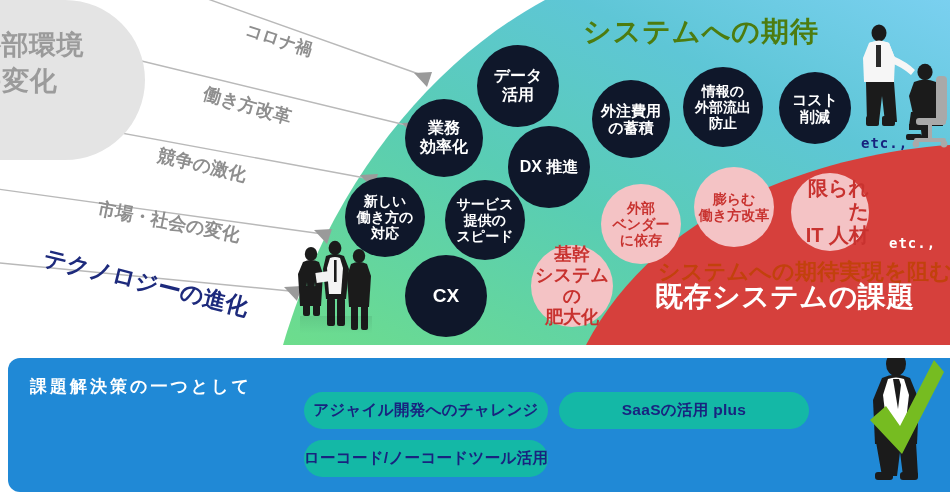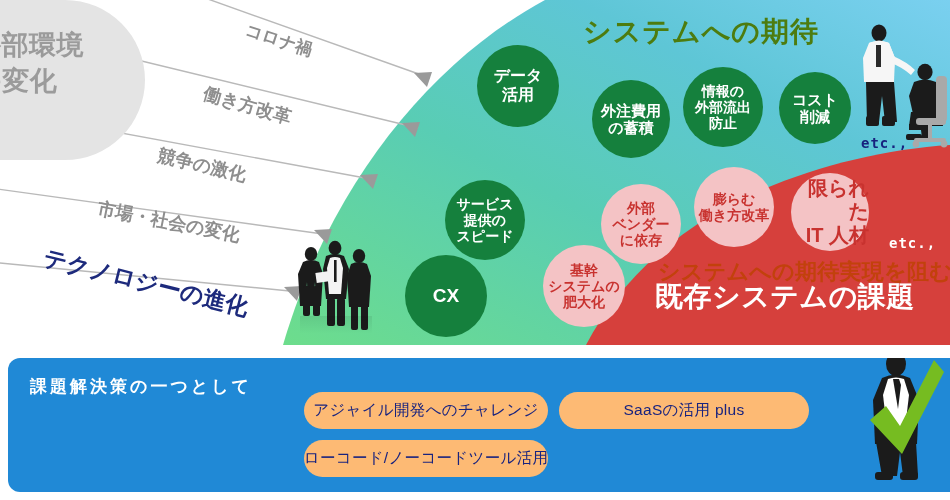--- a/index.html
+++ b/index.html
@@ -60,36 +60,36 @@
   #etc-green{left:861px;top:135px;color:#17217e;}
   #etc-red{left:889px;top:235px;color:#ffffff;}
 
   
   .bub{
     position:absolute;border-radius:50%;
     display:flex;align-items:center;justify-content:center;text-align:center;
     font-weight:bold;line-height:1.16;z-index:5;
     box-sizing:border-box;
   }
-  .bub.navy{background:#15803d;color:#ffffff;}
+  .bub.navy{background:#0f172a;color:#ffffff;}
   .bub.pink{background:#f4c3c5;color:#c8322f;}
 
   
   #banner{
     position:absolute;left:8px;top:358px;width:934px;height:134px;
     background:#2089d6;border-radius:12px;z-index:8;overflow:hidden;padding-left:48px;
   }
   #banner-left{position:absolute;left:22px;top:16px;width:270px;color:#fff;}
   #bl1{font-size:17px;font-weight:bold;letter-spacing:3px;line-height:1.5;}
   #bl2{font-size:28px;font-weight:bold;letter-spacing:0.5px;line-height:1.35;white-space:nowrap;}
   #bl3{font-size:17px;font-weight:bold;letter-spacing:3px;line-height:1.5;}
   .pill{
-    position:absolute;background:#fdba74;color:#18237f;
+    position:absolute;background:#14b8a6;color:#18237f;
     border-radius:22px;display:flex;align-items:center;justify-content:center;
-    font-weight:normal;font-size:15.5px;letter-spacing:0.3px;white-space:nowrap;text-align:right;
+    font-weight:bold;font-size:15.5px;letter-spacing:0.3px;white-space:nowrap;text-align:right;
   }
   #pill-0{left:296px;top:34px;width:244px;height:37px;}
   #pill-1{left:296px;top:82px;width:244px;height:37px;}
   #pill-2{left:551px;top:34px;width:250px;height:37px;}
   #pill-3{left:551px;top:82px;width:250px;height:37px;}
 </style>
 </head>
 <body>
 
 <div id="stage">
@@ -204,40 +204,46 @@
 
     <div id="exp-title">システムへの期待</div>
     <div class="etc" id="etc-green">etc.,</div>
 
     <div id="issue-sub">システムへの期待実現を阻む</div>
     <div id="issue-title">既存システムの課題</div>
     <div class="etc" id="etc-red">etc.,</div>
 
     <div class="bub navy" style="left:477px;top:45px;width:82px;height:82px;font-size:16px;white-space:pre-line;">データ
 活用</div>
+    <div class="bub navy" style="left:405px;top:99px;width:78px;height:78px;font-size:16px;white-space:pre-line;">業務
+効率化</div>
+    <div class="bub navy" style="left:508px;top:126px;width:82px;height:82px;font-size:16px;white-space:pre-line;">DX 推進</div>
     <div class="bub navy" style="left:592px;top:80px;width:78px;height:78px;font-size:15px;white-space:pre-line;">外注費用
 の蓄積</div>
     <div class="bub navy" style="left:683px;top:67px;width:80px;height:80px;font-size:14px;white-space:pre-line;">情報の
 外部流出
 防止</div>
     <div class="bub navy" style="left:779px;top:72px;width:72px;height:72px;font-size:15px;white-space:pre-line;">コスト
 削減</div>
+    <div class="bub navy" style="left:345px;top:177px;width:80px;height:80px;font-size:14px;white-space:pre-line;">新しい
+働き方の
+対応</div>
     <div class="bub navy" style="left:445px;top:180px;width:80px;height:80px;font-size:14px;white-space:pre-line;">サービス
 提供の
 スピード</div>
     <div class="bub navy" style="left:405px;top:255px;width:82px;height:82px;font-size:19px;white-space:pre-line;">CX</div>
 
     <div class="bub pink" style="left:601px;top:184px;width:80px;height:80px;font-size:14px;white-space:pre-line;">外部
 ベンダー
 に依存</div>
     <div class="bub pink" style="left:694px;top:167px;width:80px;height:80px;font-size:14px;white-space:pre-line;">膨らむ
 働き方改革</div>
     <div class="bub pink" style="left:791px;top:173px;width:78px;height:78px;font-size:20px;white-space:pre-line;text-align:right;">限られた
 IT 人材</div>
-    <div class="bub pink" style="left:543px;top:245px;width:82px;height:82px;font-size:14px;white-space:pre-line;">基幹
+    <div class="bub pink" style="left:531px;top:245px;width:82px;height:82px;font-size:18px;white-space:pre-line;">基幹
 システムの
 肥大化</div>
 
   </div>
 
   <div id="banner">
 
     <div id="banner-left">
       <div id="bl1">課題解決策の一つとして</div>
     </div>

